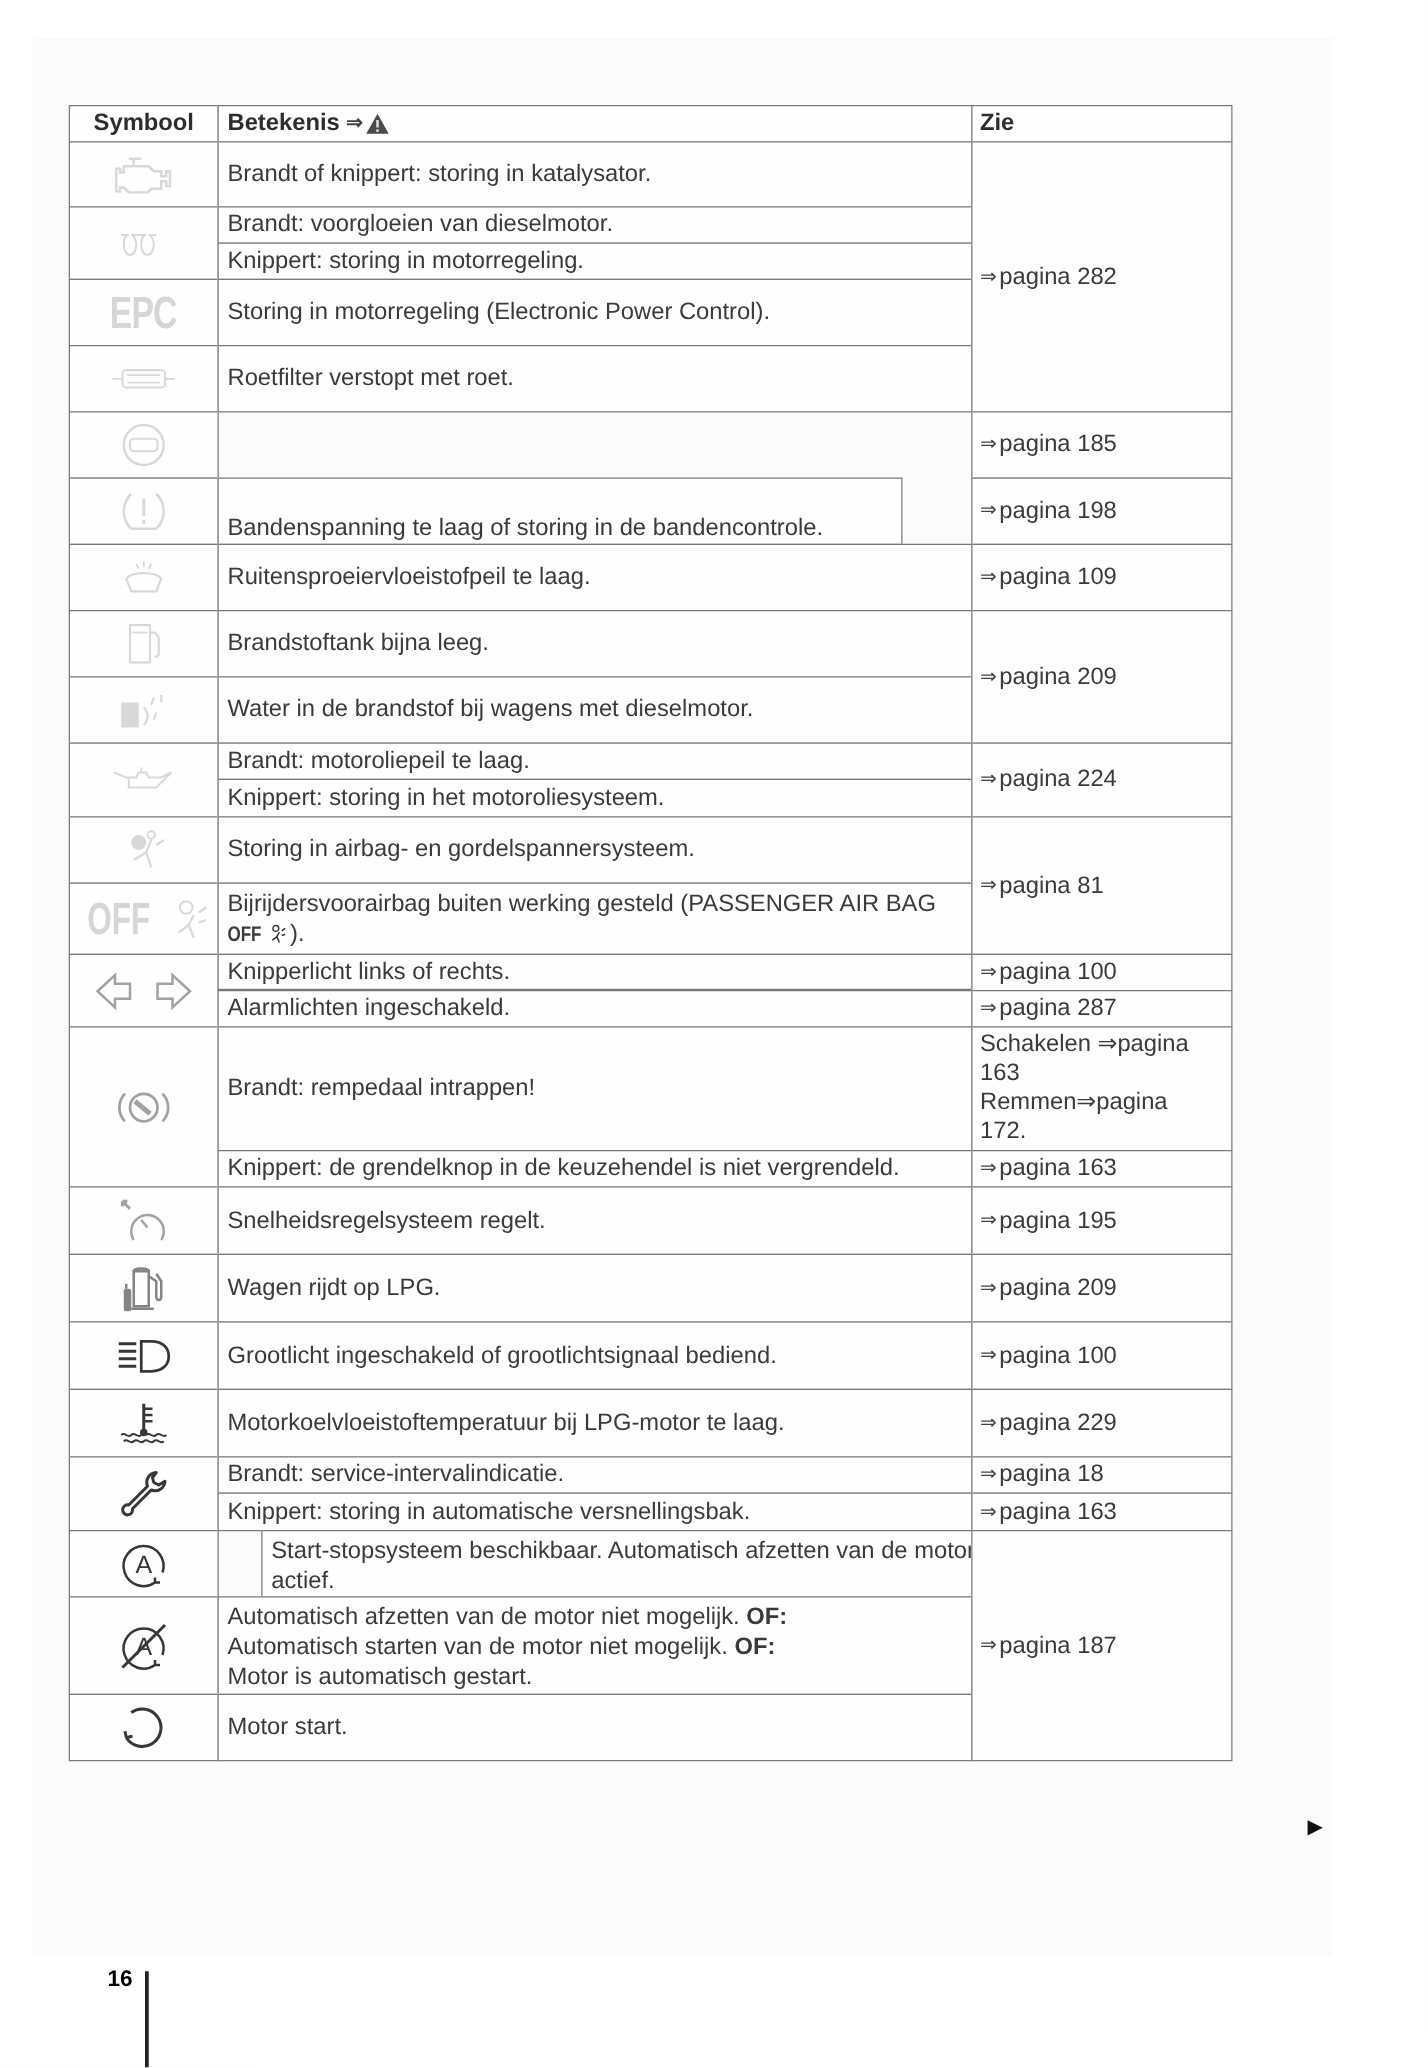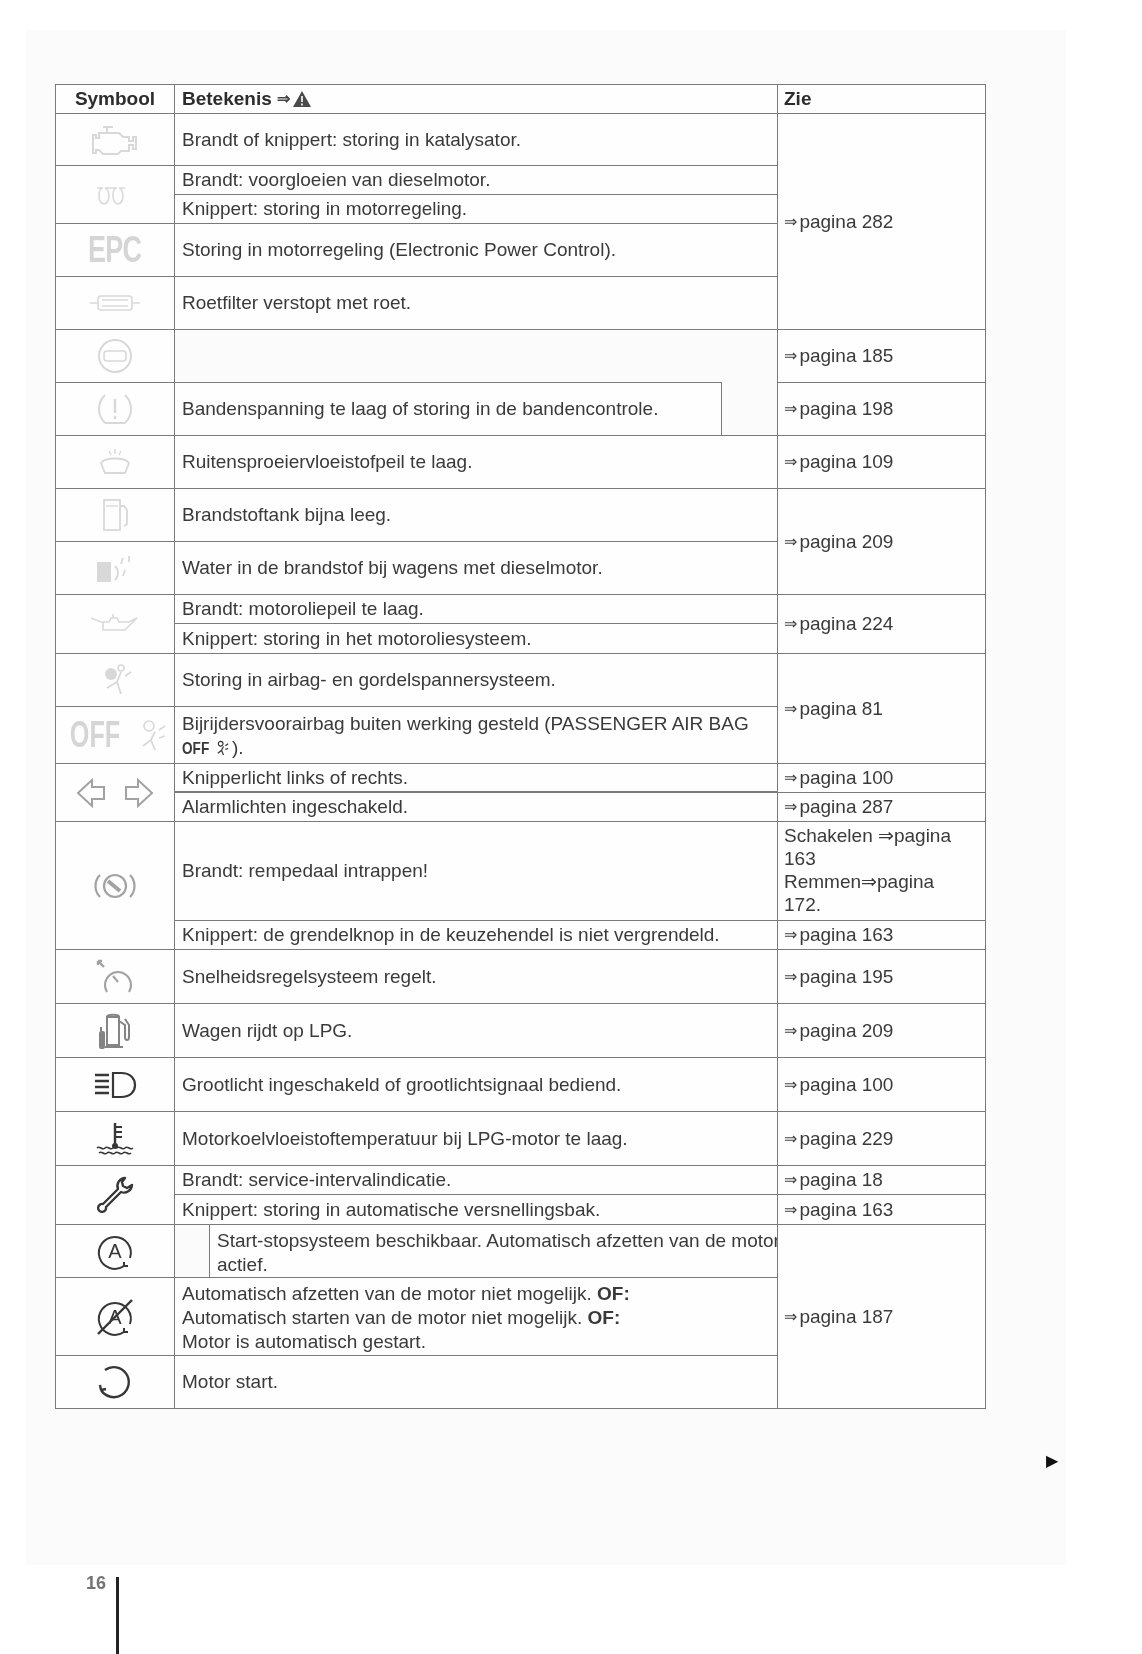--- a/index.html
+++ b/index.html
@@ -12,21 +12,21 @@
   .cell.txt{padding-left:7px;}
   .cell.zie{padding-left:6px;}
   .cell.sym{justify-content:center;}
   .hdr{font-weight:bold;font-size:19px;color:#2d2d2d;}
   .arrow{font-size:16px;margin-right:2px;color:#444;}
   .faint{opacity:.18;}
   .mid{opacity:.45;}
   .dark{opacity:.9;}
   svg{display:block;}
   .bold{font-weight:bold;}
-  .pagenum{position:absolute;left:86px;top:1573px;font-weight:bold;font-size:18px;color:#737373;}
+  .pagenum{position:absolute;left:86px;top:1573px;font-weight:bold;font-size:18px;color:#000000;}
   .pageline{position:absolute;left:116px;top:1577px;width:3px;height:77px;background:#222;}
   .cont{position:absolute;left:1046px;top:1451px;font-size:16px;color:#111;}
   .multi{display:block;padding-top:2px;}
 </style>
 </head>
 <body>
 
 <div class="sheet"></div>
 
 <div class="tbl">
@@ -197,21 +197,21 @@
     </div>
   <div class="cell txt" style="left:119px;top:110px;width:604px;height:30px;">
       <span>Knippert: storing in motorregeling.</span>
     </div>
   <div class="cell txt" style="left:119px;top:139px;width:604px;height:54px;">
       <span>Storing in motorregeling (Electronic Power Control).</span>
     </div>
   <div class="cell txt" style="left:119px;top:192px;width:604px;height:54px;">
       <span>Roetfilter verstopt met roet.</span>
     </div>
-  <div class="cell txt" style="left:119px;top:298px;width:548px;height:54px;">
+  <div class="cell txt" style="left:119px;top:298px;width:548px;height:54px;align-items:flex-end;">
       <span>Bandenspanning te laag of storing in de bandencontrole.</span>
     </div>
   <div class="cell txt" style="left:119px;top:351px;width:604px;height:54px;">
       <span>Ruitensproeiervloeistofpeil te laag.</span>
     </div>
   <div class="cell txt" style="left:119px;top:404px;width:604px;height:54px;">
       <span>Brandstoftank bijna leeg.</span>
     </div>
   <div class="cell txt" style="left:119px;top:457px;width:604px;height:54px;">
       <span>Water in de brandstof bij wagens met dieselmotor.</span>

